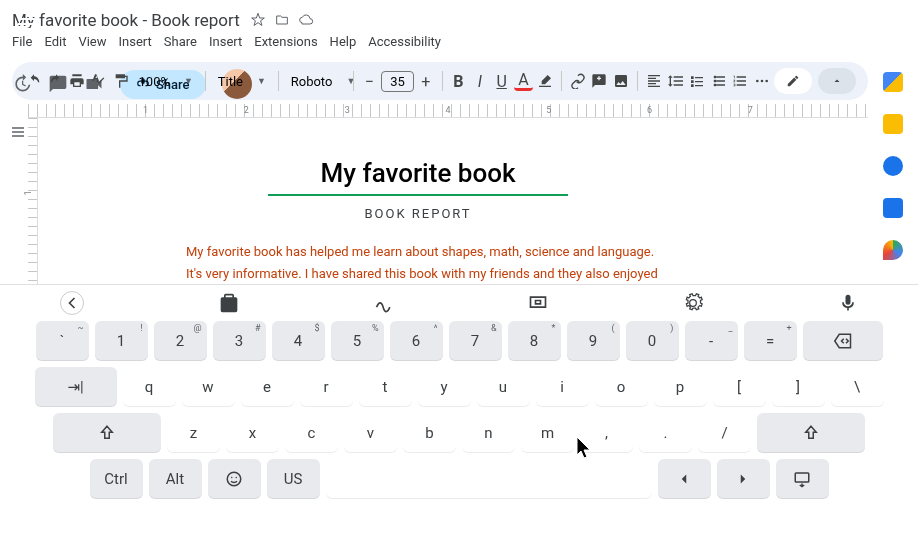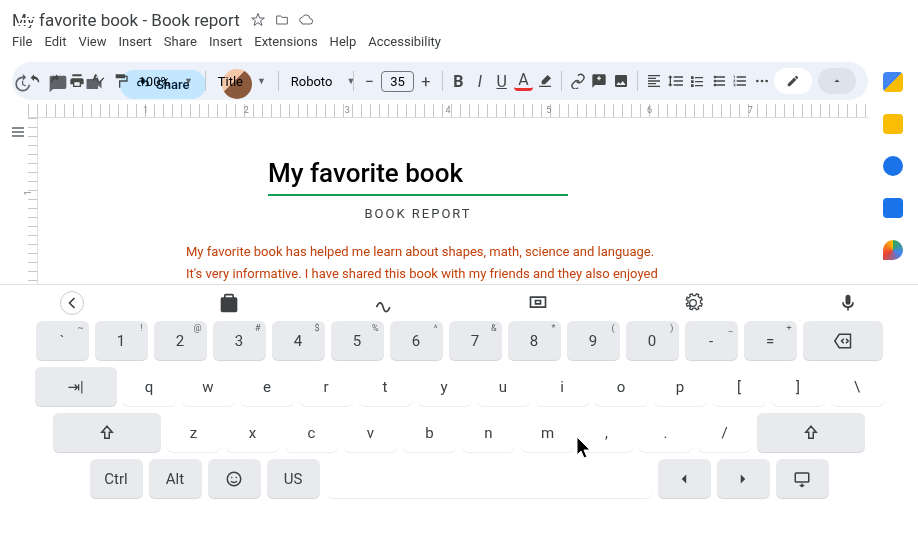--- a/index.html
+++ b/index.html
@@ -33,21 +33,21 @@
 
 .ruler { height: 14px; margin: 0 50px 0 28px; position: relative; background: repeating-linear-gradient(90deg, #c4c7c5 0 1px, transparent 1px 9px); border-bottom: 1px solid #dadce0; }
 .ruler-num { position: absolute; top: 1px; font-size: 9px; color: #80868b; transform: translateX(-50%); }
 
 .workspace { display: flex; height: 174px; }
 .outline { width: 28px; padding: 6px 0 0 10px; }
 .outline svg { width: 16px; height: 16px; fill: #5f6368; }
 .vruler { width: 10px; position: relative; border-right: 1px solid #dadce0; background: repeating-linear-gradient(180deg, #c4c7c5 0 1px, transparent 1px 9px); }
 .vruler-num { position: absolute; left: -3px; font-size: 9px; color: #80868b; transform: rotate(-90deg); }
 .doc { margin-left: 100px; width: 560px; background: #fff; padding: 40px 40px 0; }
-.doc-h1 { text-align: left; font-size: 26px; font-weight: 500; color: #000; border-bottom: 2px solid #0f9d58; padding-bottom: 6px; margin: 0 90px 10px; }
+.doc-h1 { text-align: center; font-size: 26px; font-weight: 500; color: #000; border-bottom: 2px solid #0f9d58; padding-bottom: 6px; margin: 0 90px 10px; }
 .doc-h2 { text-align: center; font-size: 13px; letter-spacing: 2px; color: #3c4043; margin-bottom: 20px; }
 .doc-p { font-size: 13px; color: #c2410c; line-height: 1.7; margin-left: 8px; }
 
 .sidepanel { position: absolute; right: 0; top: 62px; width: 50px; display: flex; flex-direction: column; align-items: center; gap: 22px; padding-top: 10px; }
 .sidepanel .sp { width: 20px; height: 20px; border-radius: 4px; }
 .sp.cal { background: linear-gradient(135deg,#4285f4 50%,#fbbc04 50%); }
 .sp.keep { background: #fbbc04; }
 .sp.tasks { background: #1a73e8; border-radius:50%; }
 .sp.contacts { background: #1a73e8; }
 .sp.maps { background: conic-gradient(#34a853,#4285f4,#ea4335,#fbbc04); border-radius: 50% 50% 50% 0; }

